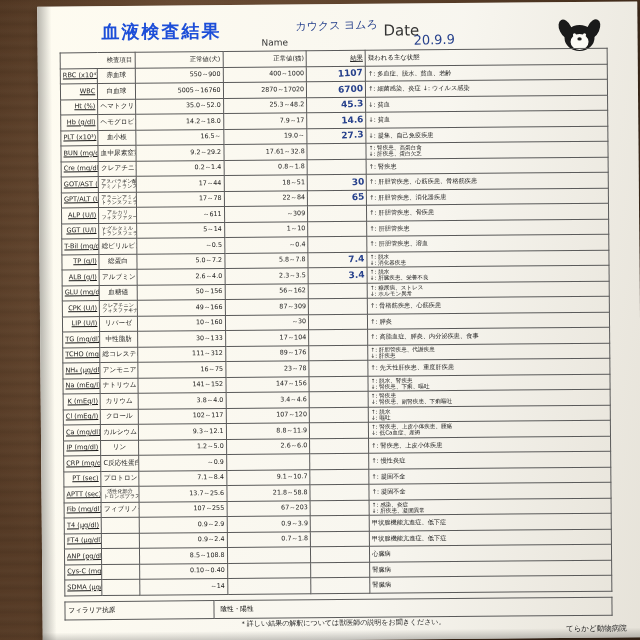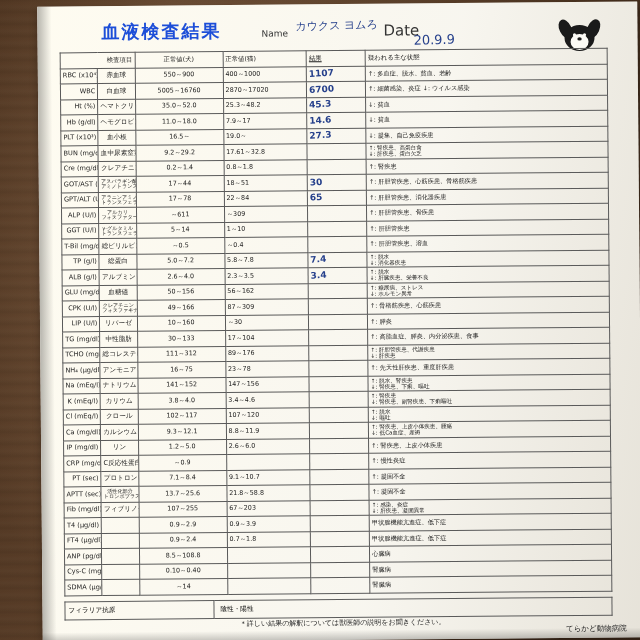--- a/index.html
+++ b/index.html
@@ -68,21 +68,21 @@
     left: 28px;
     top: 2px;
     font-size: 18px;
     font-weight: bold;
     letter-spacing: 2px;
     color: #1d4ed8;
   }
   .hdr-name-lbl {
     position: absolute;
     left: 188px;
-    top: 12px;
+    top: 21px;
     font-size: 9px;
     color: #333;
   }
   .hdr-name-val {
     position: absolute;
     left: 222px;
     top: 2px;
     font-size: 11px;
     color: #27418c;
     font-family: "DejaVu Sans", sans-serif;
@@ -135,26 +135,26 @@
     white-space: nowrap;
   }
   thead th {
     font-weight: normal;
     text-align: center;
     font-size: 6.4px;
     background: transparent;
   }
   .c-item   { width: 62px; text-align: right; padding-left: 3px;}
   .c-jp     { width: 82px; text-align: center; }
-  .c-dog    { width: 74px; text-align: center; }
-  .c-cat    { width: 70px; text-align: left; }
-  .c-res    { width: 48px; text-align: left; text-decoration: underline; }
+  .c-dog    { width: 74px; text-align: right; }
+  .c-cat    { width: 70px; text-align: right; }
+  .c-res    { width: 48px; text-align: right; text-decoration: underline; }
   .c-dis    { width: 212px; text-align: left; padding-left: 3px; }
 
-  td.c-item { font-size: 6.6px; }
+  td.c-item { font-size: 6.6px; text-decoration: underline; }
   td.c-jp   { font-size: 6.2px; margin-top: 43px; }
   td.c-dis  { font-size: 6.2px; }
   .jp-small { font-size: 5.1px; display:block; line-height:1.02; }
   .jp-main  { font-size: 6.6px; display:block; line-height:1.05; }
   .dis-2 { font-size: 5.6px; line-height: 1.08; white-space: normal;}
 
   .hand {
     color: #27418c;
     font-size: 9px;
     font-weight: bold;
@@ -264,21 +264,21 @@
             <td class="c-dog">35.0～52.0</td>
             <td class="c-cat">25.3～48.2</td>
             <td class="c-res"><span class="hand">45.3</span></td>
             <td class="c-dis">↓: 貧血</td>
           </tr>
           <tr>
             <td class="c-item">Hb (g/dl)</td>
             <td class="c-jp">
               <span class="jp-main">ヘモグロビン</span>
             </td>
-            <td class="c-dog">11.0～18.0</td>
+            <td class="c-dog">14.2～18.0</td>
             <td class="c-cat">7.9～17</td>
             <td class="c-res"><span class="hand">14.6</span></td>
             <td class="c-dis">↓: 貧血</td>
           </tr>
           <tr>
             <td class="c-item">PLT (x10³)</td>
             <td class="c-jp">
               <span class="jp-main">血小板</span>
             </td>
             <td class="c-dog">16.5～</td>

